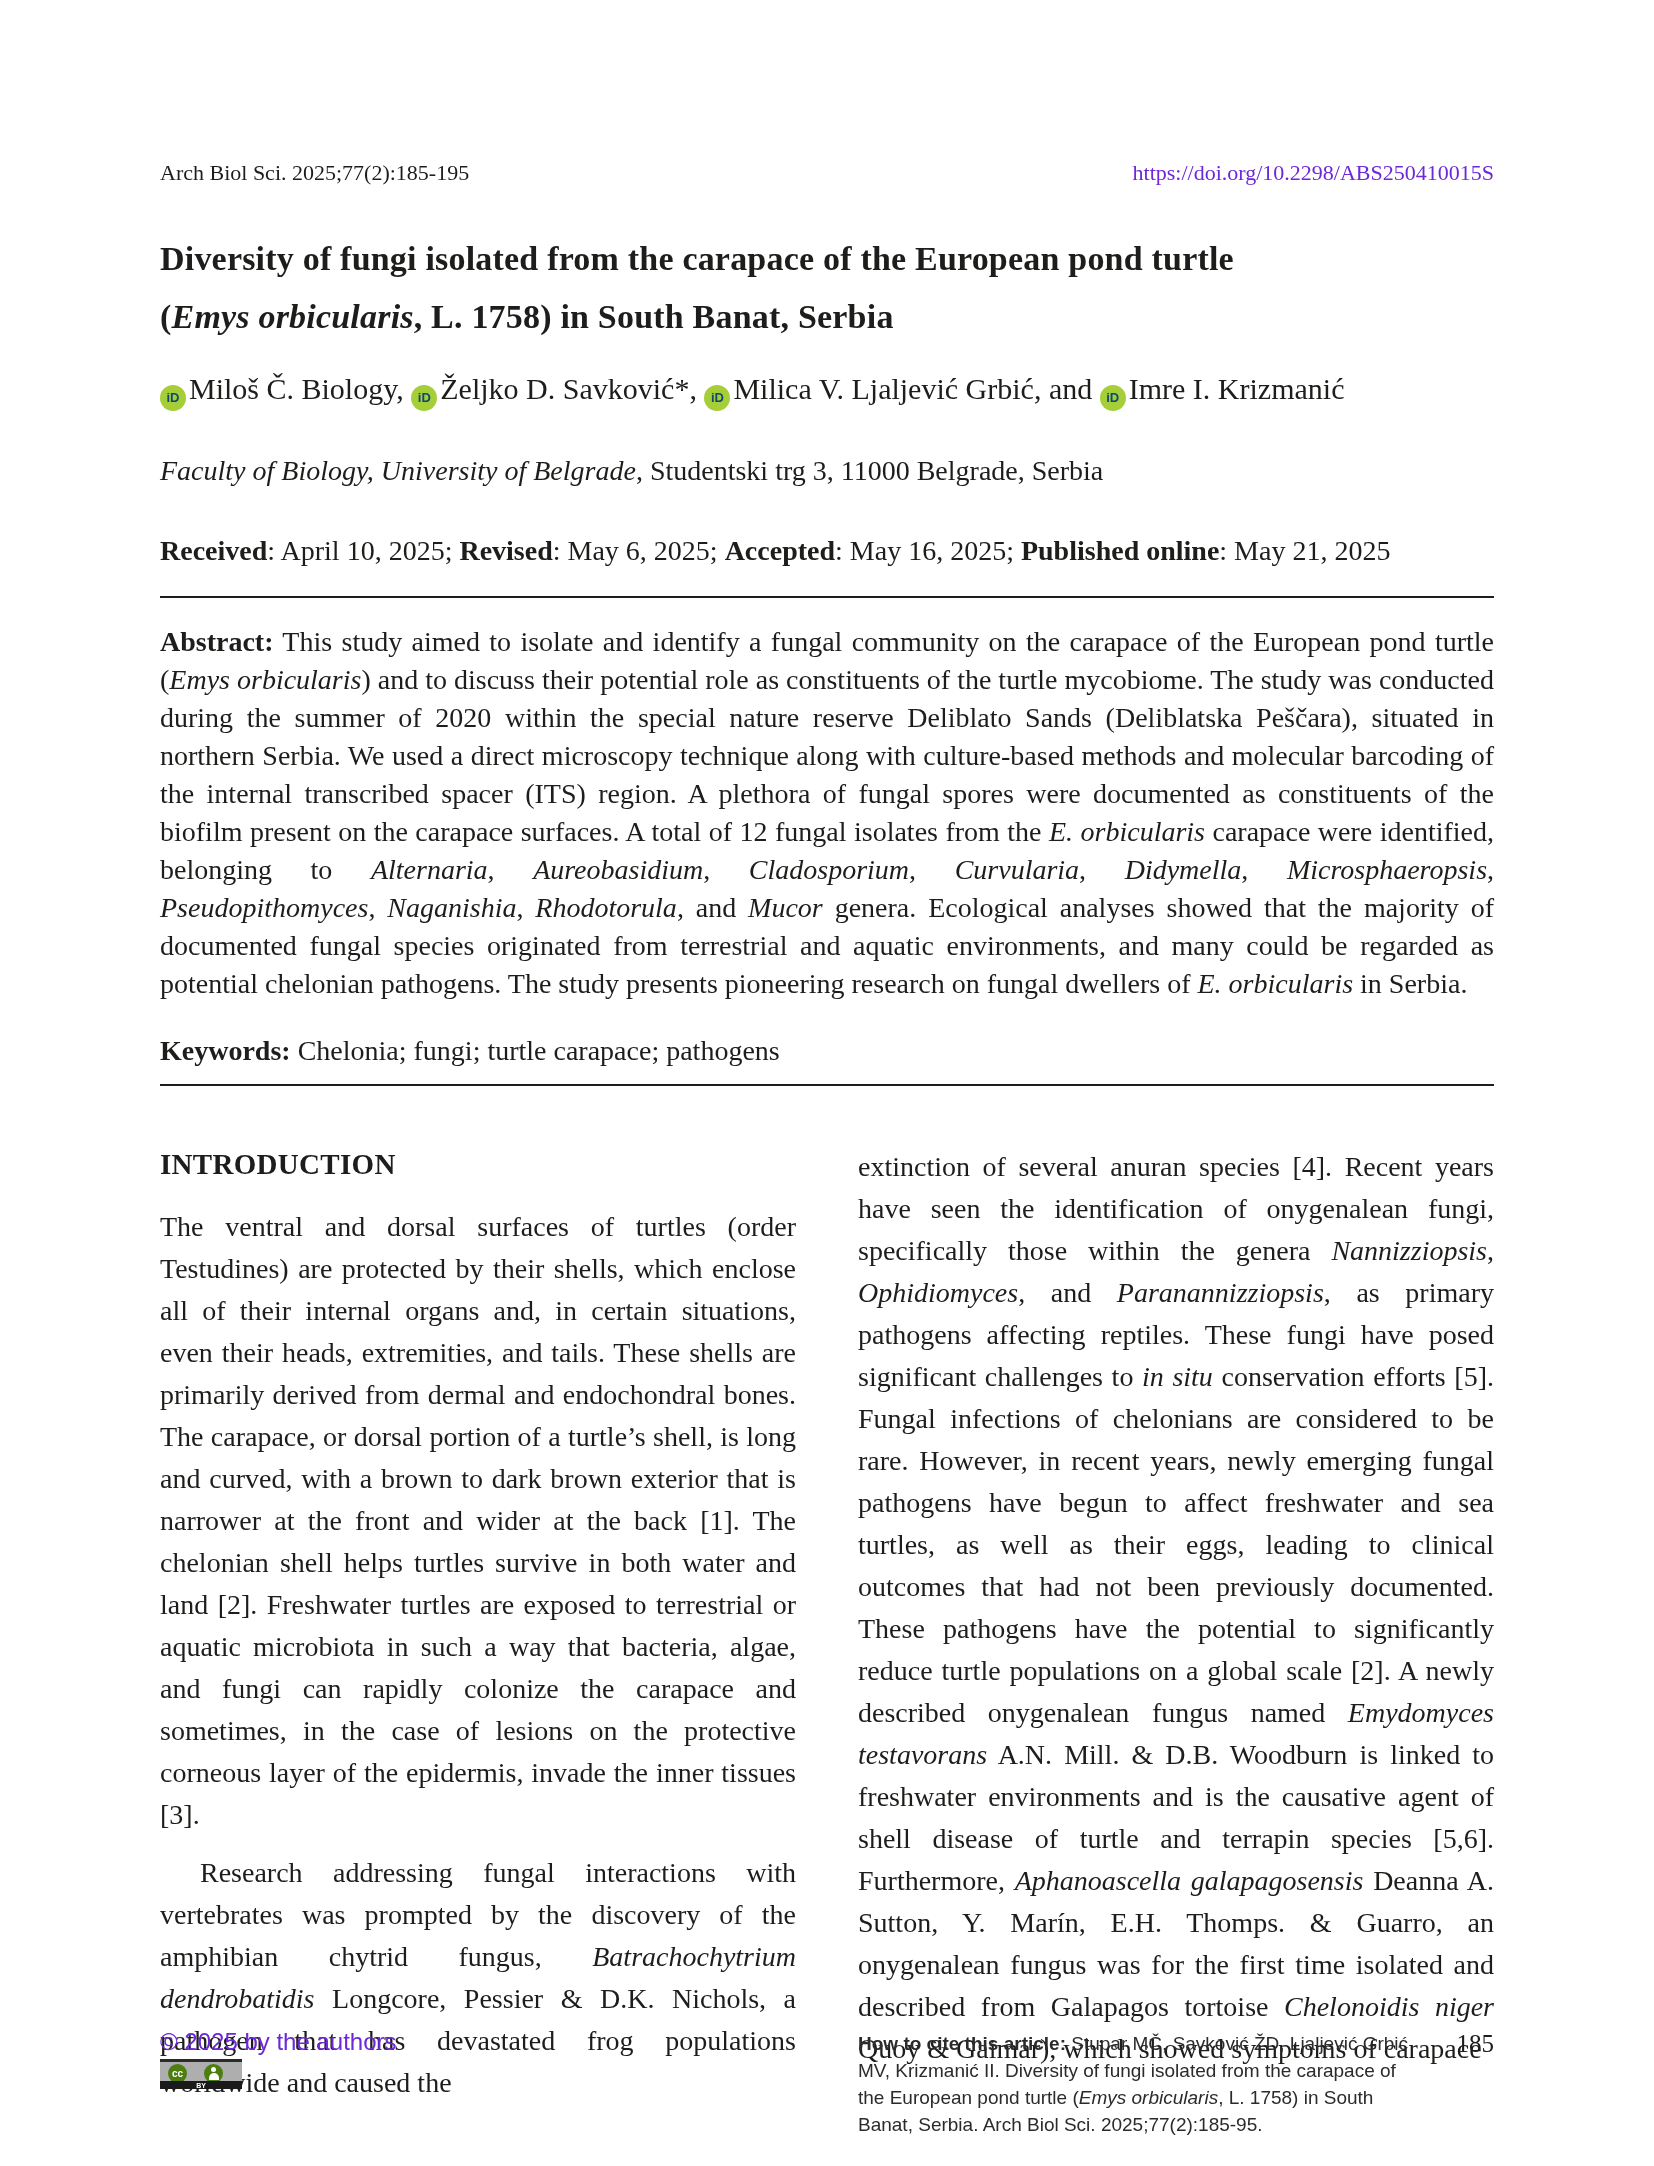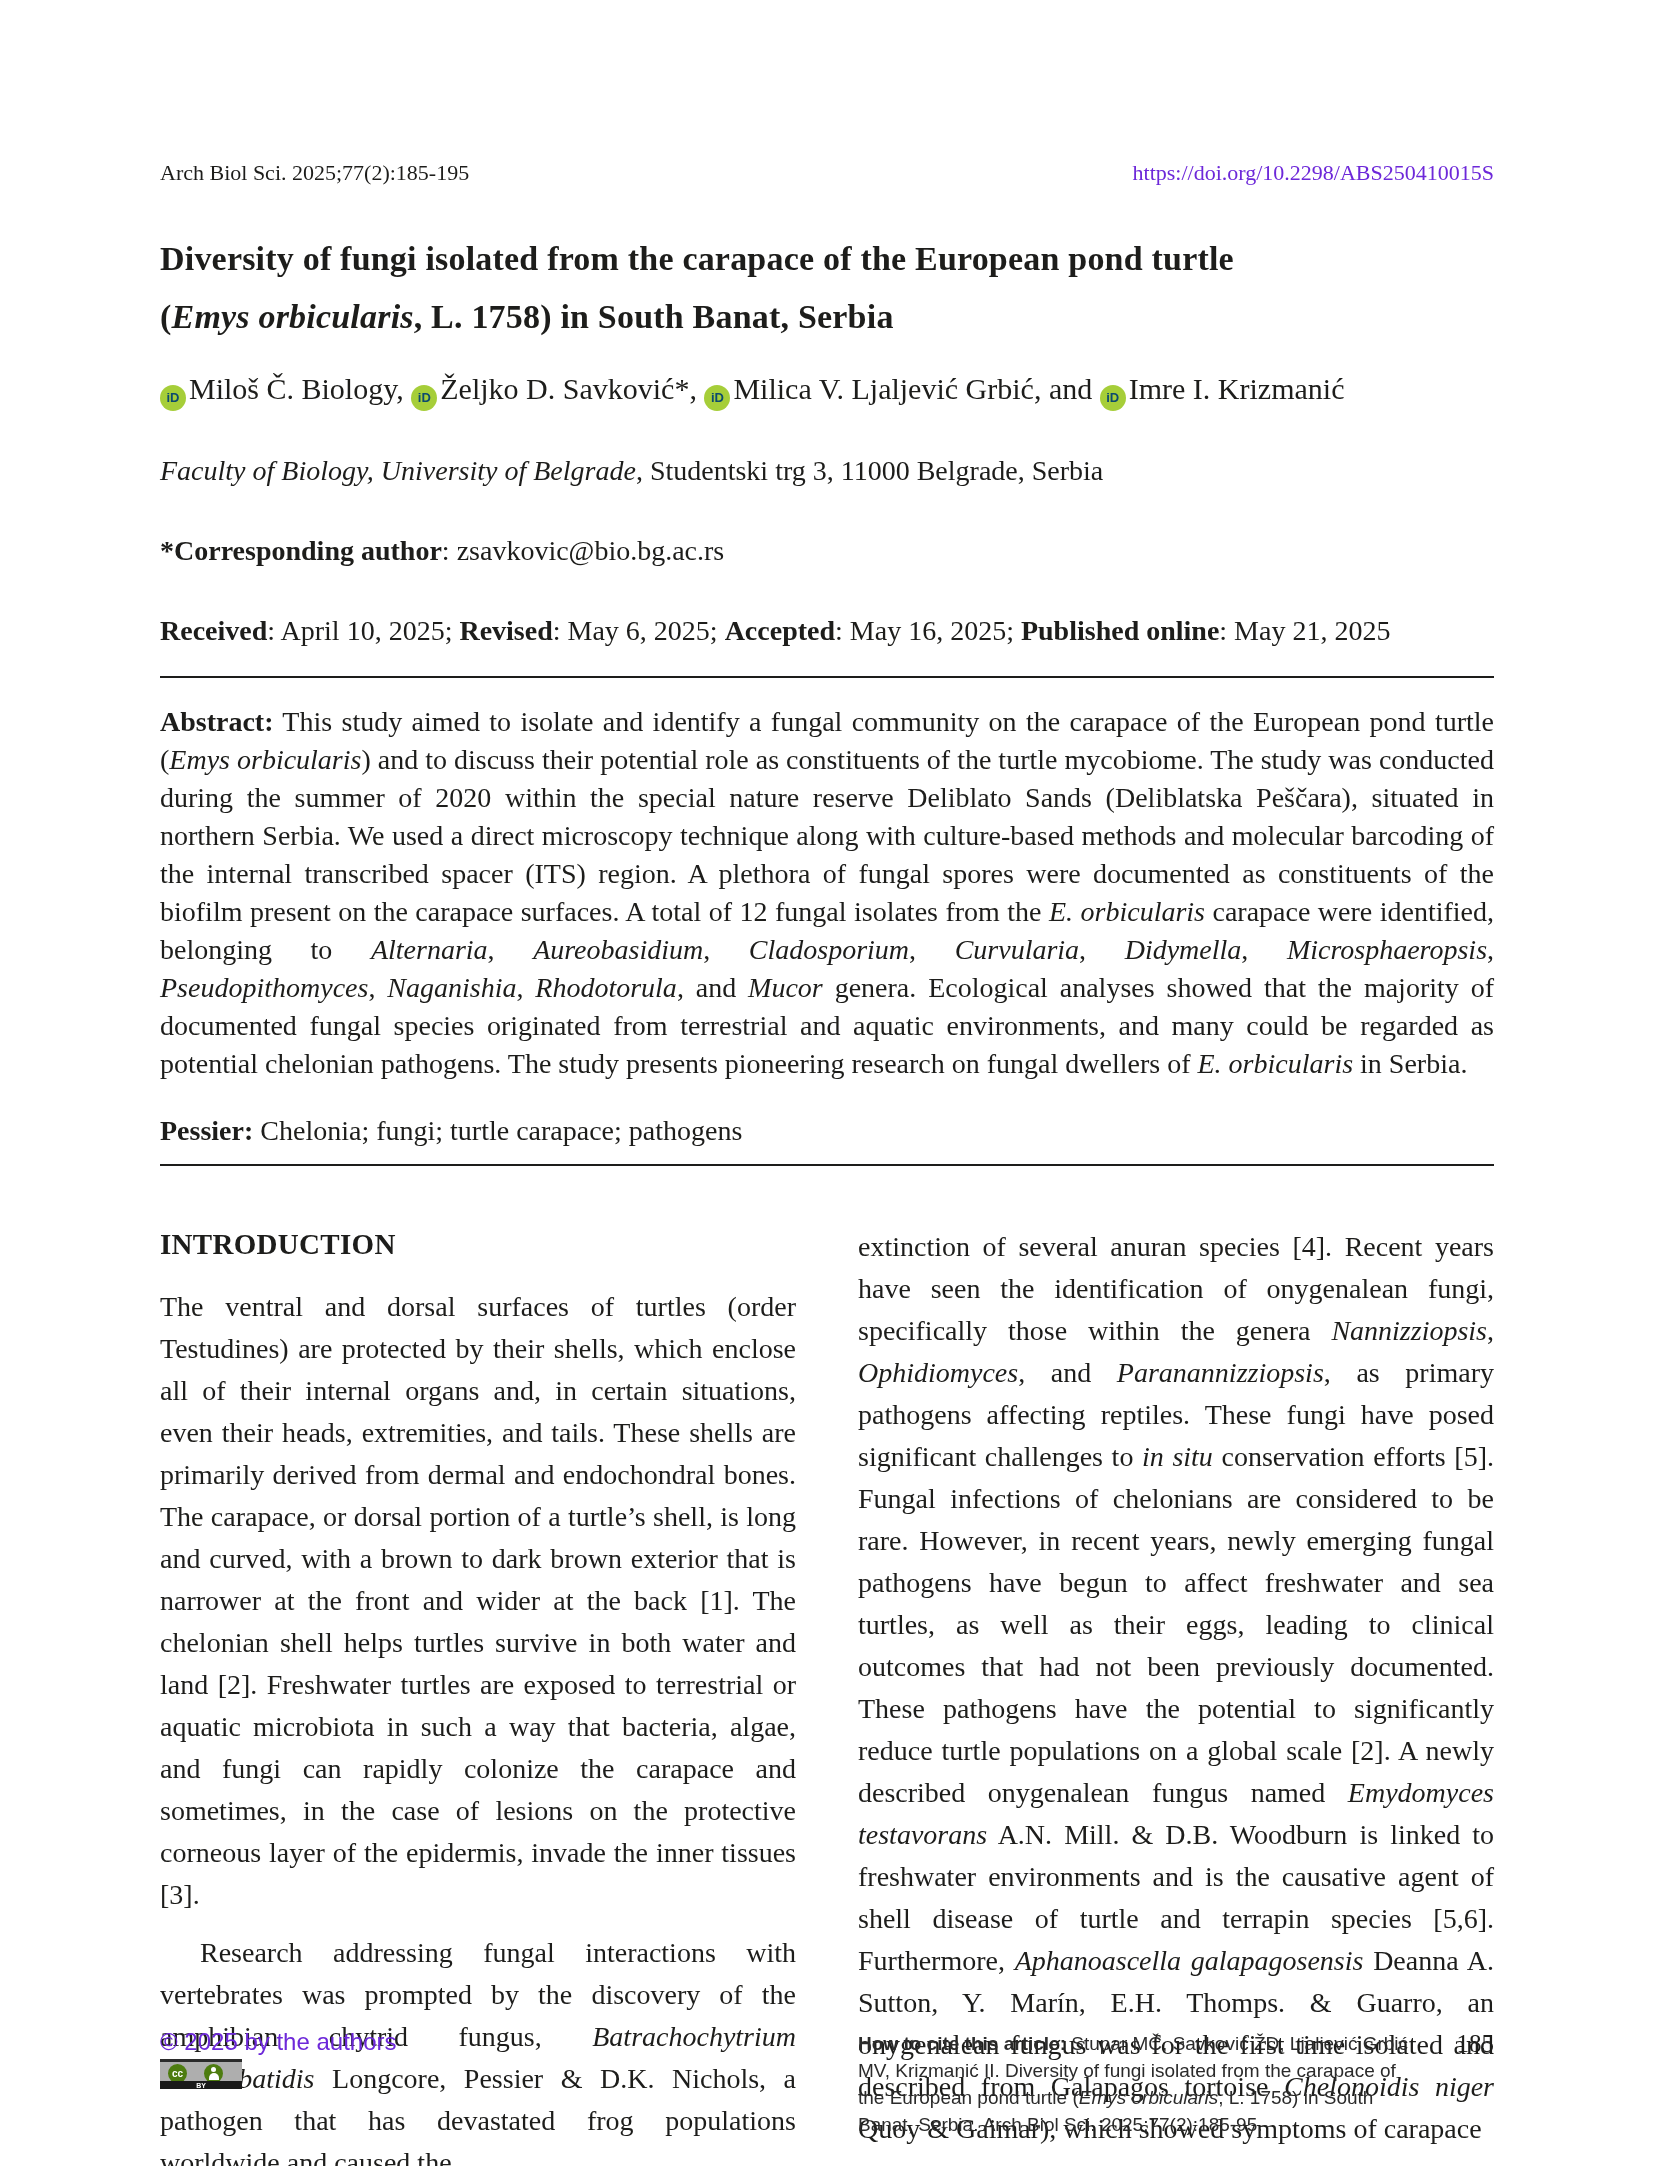--- a/index.html
+++ b/index.html
@@ -111,29 +111,28 @@
             <span class="orcid-id">iD</span>
           </span><span>Željko D. Savković*, </span></span><span><span class="orcid-icon">
             <span class="orcid-id">iD</span>
           </span><span>Milica V. Ljaljević Grbić, and </span></span><span><span class="orcid-icon">
             <span class="orcid-id">iD</span>
           </span><span>Imre I. Krizmanić</span></span>
     </div>
 
     <div class="affiliation"><span class="seg-i">Faculty of Biology, University of Belgrade</span><span>, Studentski trg 3, 11000 Belgrade, Serbia</span></div>
 
-    <div class="corresponding"><span class="seg-b">*Corresponding author</span><span>: zsavkovic@bio.bg.ac.rs</span></div>
 
     <div class="dates"><span class="seg-b">Received</span><span>: April 10, 2025; </span><span class="seg-b">Revised</span><span>: May 6, 2025; </span><span class="seg-b">Accepted</span><span>: May 16, 2025; </span><span class="seg-b">Published online</span><span>: May 21, 2025</span></div>
 
     <hr class="rule rule-1">
 
     <p class="abstract"><span class="seg-b">Abstract:</span><span> This study aimed to isolate and identify a fungal community on the carapace of the European pond turtle (</span><span class="seg-i">Emys orbicularis</span><span>) and to discuss their potential role as constituents of the turtle mycobiome. The study was conducted during the summer of 2020 within the special nature reserve Deliblato Sands (Deliblatska Peščara), situated in northern Serbia. We used a direct microscopy technique along with culture-based methods and molecular barcoding of the internal transcribed spacer (ITS) region. A plethora of fungal spores were documented as constituents of the biofilm present on the carapace surfaces. A total of 12 fungal isolates from the </span><span class="seg-i">E. orbicularis</span><span> carapace were identified, belonging to </span><span class="seg-i">Alternaria</span><span>, </span><span class="seg-i">Aureobasidium</span><span>, </span><span class="seg-i">Cladosporium</span><span>, </span><span class="seg-i">Curvularia</span><span>, </span><span class="seg-i">Didymella</span><span>, </span><span class="seg-i">Microsphaeropsis</span><span>, </span><span class="seg-i">Pseudopithomyces</span><span>, </span><span class="seg-i">Naganishia</span><span>, </span><span class="seg-i">Rhodotorula</span><span>, and </span><span class="seg-i">Mucor</span><span> genera. Ecological analyses showed that the majority of documented fungal species originated from terrestrial and aquatic environments, and many could be regarded as potential chelonian pathogens. The study presents pioneering research on fungal dwellers of </span><span class="seg-i">E. orbicularis</span><span> in Serbia.</span></p>
 
-    <div class="keywords"><span class="seg-b">Pessier:</span><span> Chelonia; fungi; turtle carapace; pathogens</span></div>
+    <div class="keywords"><span class="seg-b">Keywords:</span><span> Chelonia; fungi; turtle carapace; pathogens</span></div>
 
     <hr class="rule rule-2">
 
     <div class="columns">
       <div class="col">
         <h2 class="section-heading">INTRODUCTION</h2>
         <p class="para">The ventral and dorsal surfaces of turtles (order Testudines) are protected by their shells, which enclose all of their internal organs and, in certain situations, even their heads, extremities, and tails. These shells are primarily derived from dermal and endochondral bones. The carapace, or dorsal portion of a turtle’s shell, is long and curved, with a brown to dark brown exterior that is narrower at the front and wider at the back [1]. The chelonian shell helps turtles survive in both water and land [2]. Freshwater turtles are exposed to terrestrial or aquatic microbiota in such a way that bacteria, algae, and fungi can rapidly colonize the carapace and sometimes, in the case of lesions on the protective corneous layer of the epidermis, invade the inner tissues [3].</p>
         <p class="para indent"><span>Research addressing fungal interactions with vertebrates was prompted by the discovery of the amphibian chytrid fungus, </span><span class="seg-i">Batrachochytrium dendrobatidis</span><span> Longcore, Pessier &amp; D.K. Nichols, a pathogen that has devastated frog populations worldwide and caused the</span></p>
       </div>
       <div class="col">

